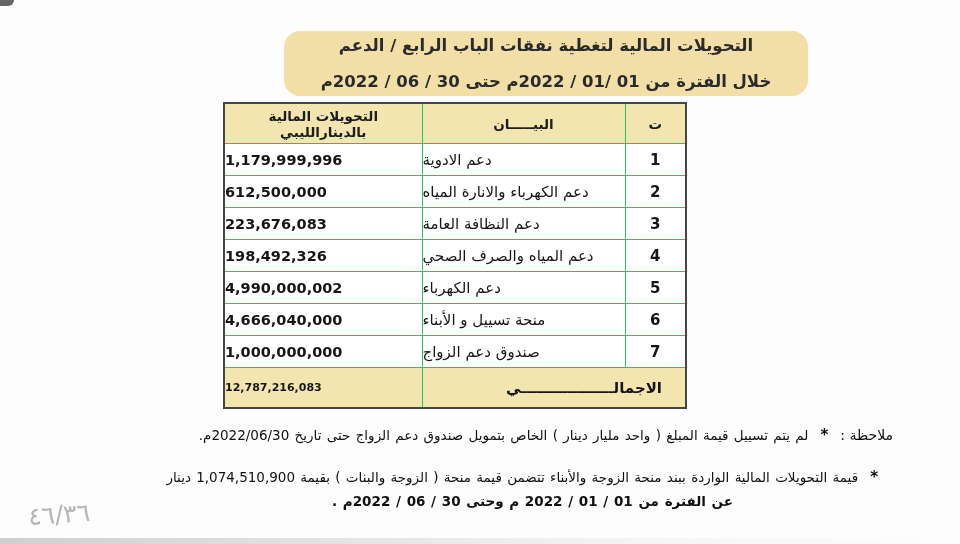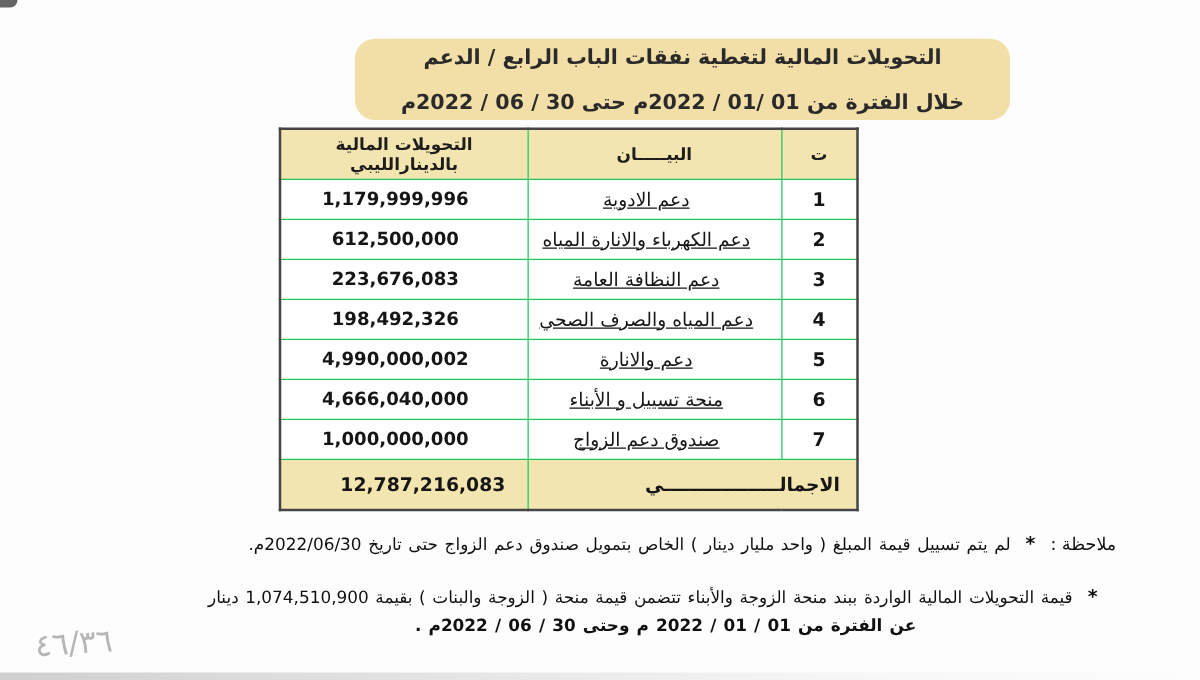--- a/index.html
+++ b/index.html
@@ -32,25 +32,25 @@
   
   .transfers { position:absolute; left:223px; top:102px; }
   table { border-collapse:collapse; direction:rtl; table-layout:fixed; border:2px solid #454545; }
   th, td { border:1px solid #22c55e; padding:0; }
   th {
     background:#f3e5b0; height:39px; font-weight:700; font-size:13.5px;
     color:#1d1d1d; text-align:center; vertical-align:middle;
   }
   td { background:#ffffff; height:31px; font-size:15px; color:#161616; vertical-align:middle; }
   td.idx { text-align:center; font-weight:600; }
-  td.desc { text-align:center; padding-right:13px; font-weight:500;text-decoration:underline; }
-  td.amt { direction:ltr; text-align:center; padding-right:14px; font-weight:700; font-size:14.5px;margin-top:24px; }
+  td.desc { text-align:left; padding-right:13px; font-weight:500; }
+  td.amt { direction:ltr; text-align:left; padding-right:14px; font-weight:700; font-size:14.5px;margin-top:24px; }
   tr.total td { background:#f3e5b0; height:39px; font-weight:700; }
-  td.total-label { text-align:right; padding-right:13px; font-size:15px; }
-  td.total-amt { font-size:15px;padding-left:44px; }
+  td.total-label { text-align:right; padding-right:23px; font-size:15px; }
+  td.total-amt { font-size:11px; }
 
   
   .note1 {
     position:absolute; top:426px; right:67px; direction:rtl;
     display:flex; gap:12px; align-items:baseline; color:#101010;
   }
   .note-label { font-size:14px; font-weight:400; white-space:nowrap; }
   .star { font-size:15px; font-weight:700; }
   .note-text { font-size:13.5px; font-weight:400; white-space:nowrap; word-spacing:1px; }
   .note2 {
@@ -111,21 +111,21 @@
           <td class="desc">دعم النظافة العامة</td>
           <td class="amt">223,676,083</td>
         </tr>
         <tr>
           <td class="idx">4</td>
           <td class="desc">دعم المياه والصرف الصحي</td>
           <td class="amt">198,492,326</td>
         </tr>
         <tr>
           <td class="idx">5</td>
-          <td class="desc">دعم والانارة</td>
+          <td class="desc">دعم الكهرباء</td>
           <td class="amt">4,990,000,002</td>
         </tr>
         <tr>
           <td class="idx">6</td>
           <td class="desc">منحة تسييل و الأبناء</td>
           <td class="amt">4,666,040,000</td>
         </tr>
         <tr>
           <td class="idx">7</td>
           <td class="desc">صندوق دعم الزواج</td>

